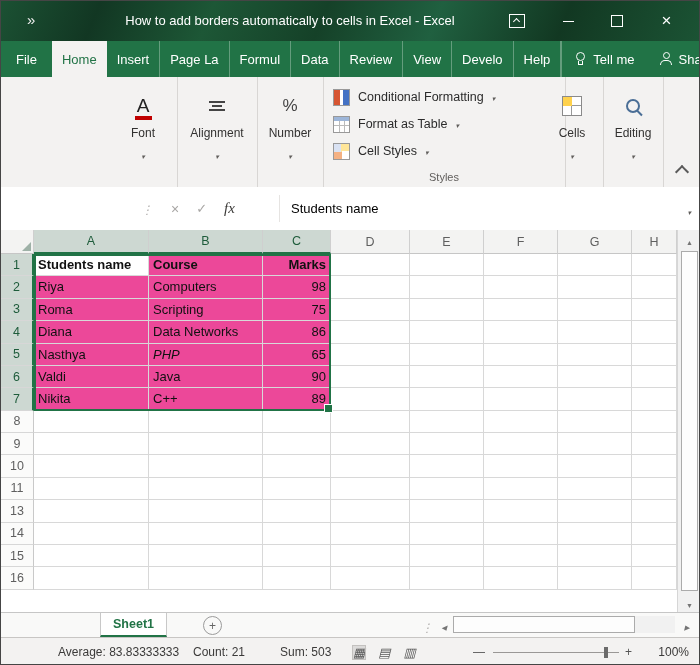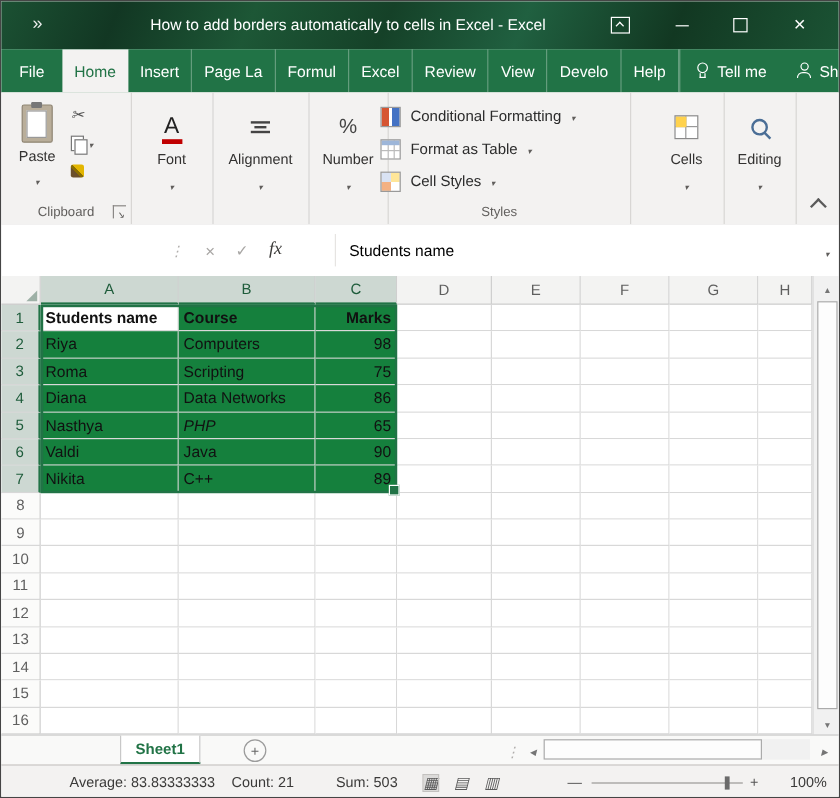--- a/index.html
+++ b/index.html
@@ -36,21 +36,21 @@
   .i-person::before{content:"";position:absolute;top:-1px;left:3px;width:5px;height:5px;border:1px solid #fff;border-radius:50%;}
   .i-person::after{content:"";position:absolute;bottom:0;left:0;width:10px;height:4px;border:1px solid #fff;border-bottom:none;border-radius:5px 5px 0 0;}
 
   
   .ribbon{position:absolute;top:76px;left:0;right:0;height:110px;background:#f3f2f1;border-bottom:1px solid #cfcdcc;}
   .rgroup{position:absolute;top:0;bottom:0;border-right:1px solid #d8d6d4;}
   .g-clip{left:0;width:108px;}
   .g-font{left:108px;width:68px;}
   .g-align{left:176px;width:80px;}
   .g-num{left:256px;width:66px;}
-  .g-styles{left:306px;width:218px;}
+  .g-styles{left:322px;width:218px;padding-left:24px;}
   .g-cells{left:540px;width:62px;}
   .g-edit{left:602px;width:60px;}
   .glabel{position:absolute;bottom:4px;left:0;right:0;text-align:center;font-size:11px;color:#605e5c;}
   .blabel{font-size:12px;color:#323130;}
   .dar{display:inline-block;}
   .dar::before{content:"▾";font-size:7px;color:#605e5c;}
   .paste-btn{position:absolute;left:8px;top:8px;width:44px;height:84px;display:flex;flex-direction:column;align-items:center;gap:4px;}
   .clipboard-icon{position:relative;width:24px;height:30px;background:#b9ae9a;border:1px solid #8f8573;border-radius:2px;margin-top:2px;}
   .clipboard-icon .clip{position:absolute;left:7px;top:-3px;width:9px;height:5px;background:#777;border-radius:1px;}
   .clipboard-icon .page{position:absolute;left:3px;top:4px;width:15px;height:21px;background:#fff;border:1px solid #999;}
@@ -108,21 +108,21 @@
   
   .grid{position:absolute;top:229px;left:0;width:676px;height:382px;background:#fff;overflow:hidden;}
   .grow{display:flex;}
   .hcell{box-sizing:border-box;height:24px;display:flex;align-items:center;justify-content:center;background:#f3f3f2;border-right:1px solid #cfcfcf;border-bottom:1px solid #c6c6c6;font-size:12.5px;color:#5f5f5f;flex:none;}
   .hcell.selh{background:#cdd8d2;color:#1e5c3b;border-bottom:2px solid #217346;}
   .corner{position:relative;background:#f3f3f2;}
   .corner-tri{position:absolute;right:2px;bottom:2px;width:0;height:0;border-left:9px solid transparent;border-bottom:9px solid #9eb1a7;}
   .rhead{box-sizing:border-box;display:flex;align-items:center;justify-content:center;background:#fbfbfa;border-right:1px solid #c9c9c9;border-bottom:1px solid #d7d7d7;font-size:12.5px;color:#5f5f5f;flex:none;}
   .rhead.selr{background:#cdd8d2;color:#1e5c3b;border-right:2px solid #217346;}
   .cell{box-sizing:border-box;background:#fff;border-right:1px solid #d8d8d8;border-bottom:1px solid #d8d8d8;font-size:13px;color:#111;padding:0 4px;line-height:21px;white-space:nowrap;overflow:hidden;flex:none;}
-  .cell.sel{background:#15803d;}
+  .cell.sel{background:#ec4899;}
   .cell.b{font-weight:700;}
   .cell.num{text-align:right;}
   .sel-outline{position:absolute;left:33px;top:24px;width:297px;height:157px;border:2px solid #217346;box-sizing:border-box;pointer-events:none;}
   .fill-handle{position:absolute;right:-4px;bottom:-4px;width:7px;height:7px;background:#217346;border:1px solid #fff;}
 
   
   .vscroll{position:absolute;top:229px;left:676px;width:24px;height:382px;background:#f1f1f1;border-left:1px solid #d6d6d6;box-sizing:border-box;}
   .vs-btn{position:absolute;left:0;right:0;height:19px;display:flex;align-items:center;justify-content:center;}
   .vs-top{top:0;}.vs-bottom{bottom:0;}
   .i-up::before{content:"▲";font-size:7px;color:#757575;}
@@ -176,61 +176,37 @@
       </span>
     <span class="win-btn wb-close">×</span>
   </div>
 
   <div class="tabrow">
     <span class="tab tab-file">File</span>
     <span class="tab active">Home</span>
     <span class="tab sep">Insert</span>
     <span class="tab sep">Page La</span>
     <span class="tab sep">Formul</span>
-    <span class="tab sep">Excel</span>
+    <span class="tab sep">Data</span>
     <span class="tab sep">Review</span>
     <span class="tab sep">View</span>
     <span class="tab sep">Develo</span>
     <span class="tab sep">Help</span>
     <span class="tellme">
       <i class="i-bulb"></i>
       <span>Tell me</span>
     </span>
     <span class="share">
       <i class="i-person"></i>
       <span>Share</span>
     </span>
   </div>
 
   <div class="ribbon">
 
-    <div class="rgroup g-clip">
-      <div class="paste-btn">
-        <span class="clipboard-icon">
-            <i class="clip"></i>
-            <i class="page"></i>
-          </span>
-        <span class="blabel">Paste</span>
-        <i class="dar"></i>
-      </div>
-      <div class="mini-col">
-        <span class="mini">
-            <i class="i-cut"></i>
-          </span>
-        <span class="mini">
-            <i class="copy-icon"></i>
-            <i class="dar"></i>
-          </span>
-        <span class="mini">
-            <i class="brush-icon"></i>
-          </span>
-      </div>
-      <div class="glabel">Clipboard</div>
-      <span class="launcher"><i class="i-se"></i></span>
-    </div>
 
     <div class="rgroup g-font">
       <div class="vbtn">
         <span class="icon-slot">
             <span class="font-a">A</span>
           </span>
         <span class="blabel">Font</span>
         <i class="dar"></i>
       </div>
     </div>
@@ -428,31 +404,20 @@
         <div class="cell" style="width: 114px; height: 22.375px;"></div>
         <div class="cell" style="width: 68px; height: 22.375px;"></div>
         <div class="cell" style="width: 79px; height: 22.375px;"></div>
         <div class="cell" style="width: 74px; height: 22.375px;"></div>
         <div class="cell" style="width: 74px; height: 22.375px;"></div>
         <div class="cell" style="width: 74px; height: 22.375px;"></div>
         <div class="cell" style="width: 45px; height: 22.375px;"></div>
       </div>
       <div class="grow">
         <div class="rhead" style="width: 33px; height: 22.375px;">11</div>
-        <div class="cell" style="width: 115px; height: 22.375px;"></div>
-        <div class="cell" style="width: 114px; height: 22.375px;"></div>
-        <div class="cell" style="width: 68px; height: 22.375px;"></div>
-        <div class="cell" style="width: 79px; height: 22.375px;"></div>
-        <div class="cell" style="width: 74px; height: 22.375px;"></div>
-        <div class="cell" style="width: 74px; height: 22.375px;"></div>
-        <div class="cell" style="width: 74px; height: 22.375px;"></div>
-        <div class="cell" style="width: 45px; height: 22.375px;"></div>
-      </div>
-      <div class="grow">
-        <div class="rhead" style="width: 33px; height: 22.375px;">12</div>
         <div class="cell" style="width: 115px; height: 22.375px;"></div>
         <div class="cell" style="width: 114px; height: 22.375px;"></div>
         <div class="cell" style="width: 68px; height: 22.375px;"></div>
         <div class="cell" style="width: 79px; height: 22.375px;"></div>
         <div class="cell" style="width: 74px; height: 22.375px;"></div>
         <div class="cell" style="width: 74px; height: 22.375px;"></div>
         <div class="cell" style="width: 74px; height: 22.375px;"></div>
         <div class="cell" style="width: 45px; height: 22.375px;"></div>
       </div>
       <div class="grow">

